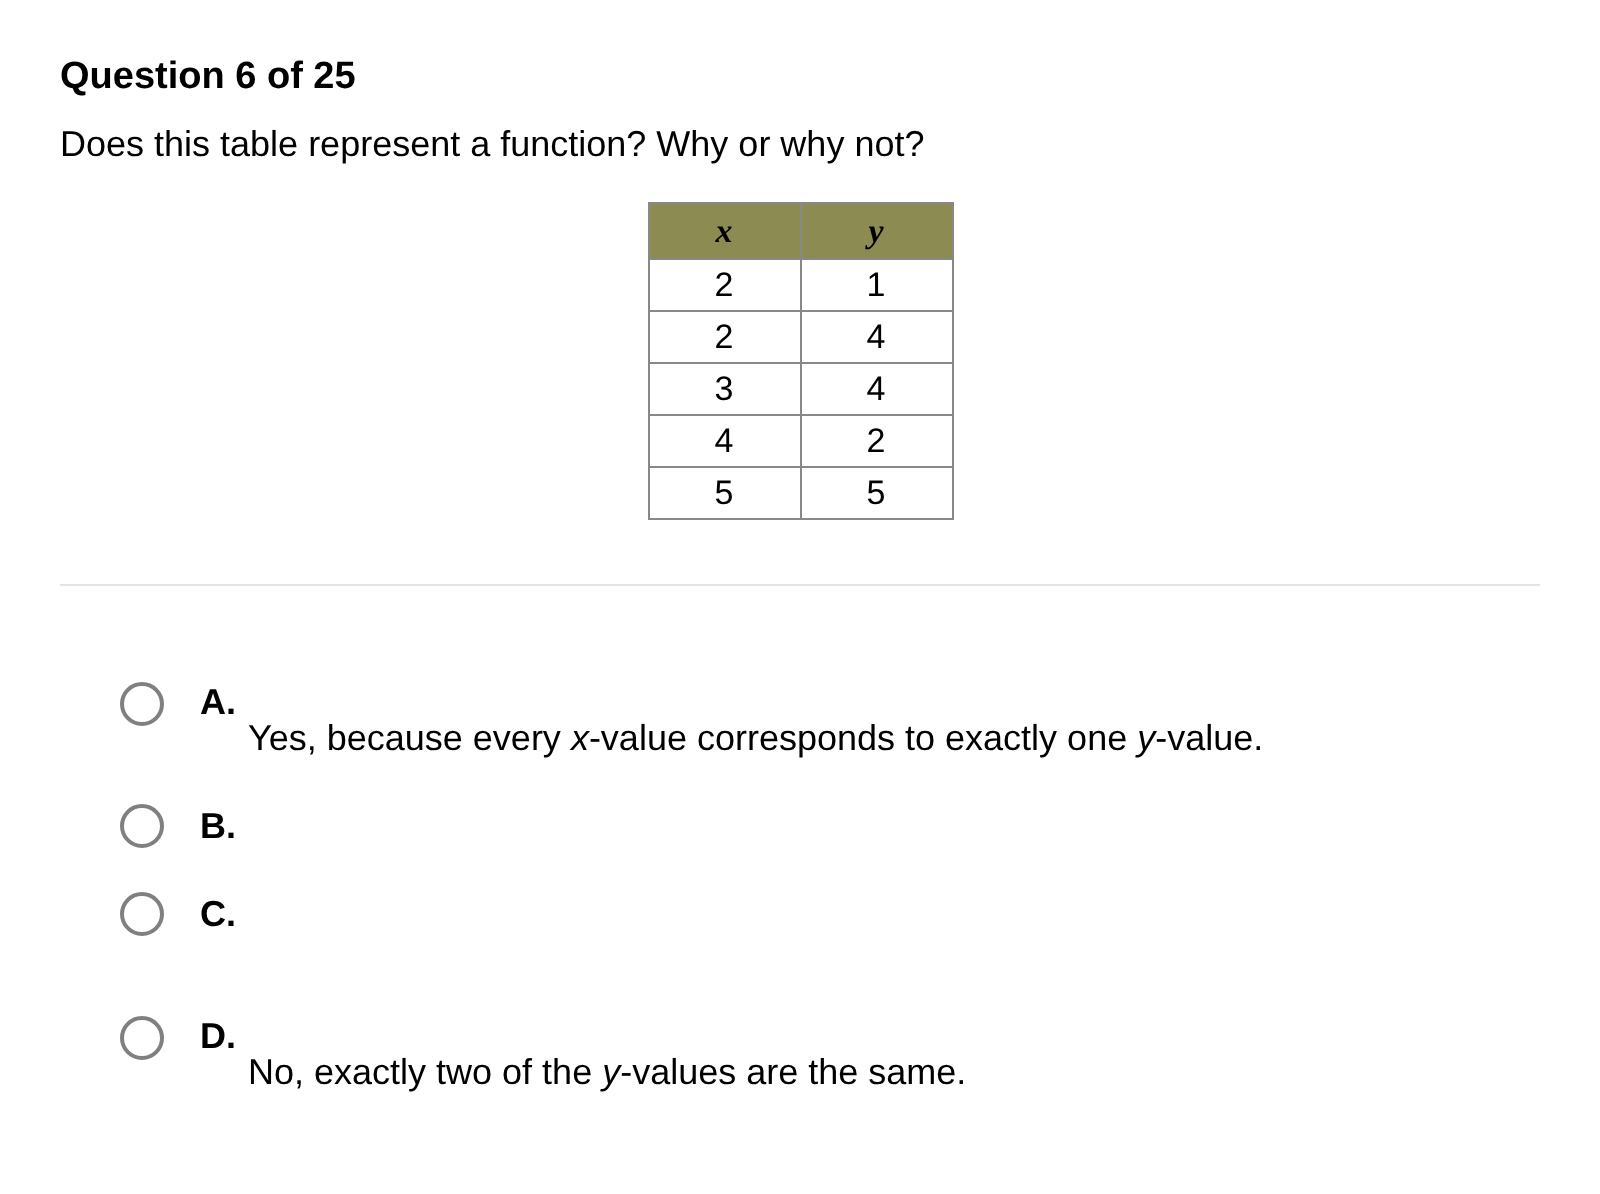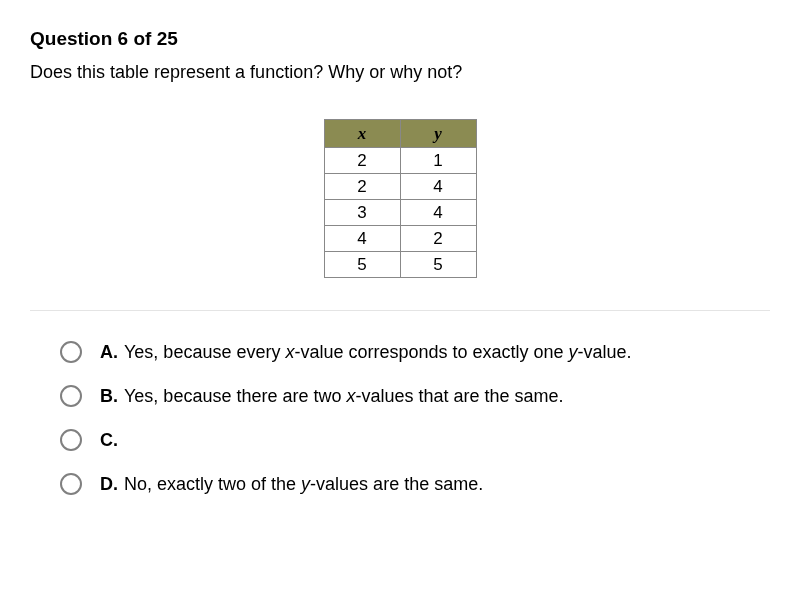--- a/index.html
+++ b/index.html
@@ -14,21 +14,21 @@
       width: 800px;
       color: #000;
     }
     .question-header {
       font-size: 19px;
       font-weight: bold;
       margin-bottom: 12px;
     }
     .question-text {
       font-size: 18px;
-      margin-bottom: 36px;
+      margin-bottom: 18px;
       font-weight: 400;
     }
     .table-wrapper {
       display: flex;
       justify-content: center;
       margin-bottom: 32px;
     }
     table {
       border-collapse: collapse;
     }
@@ -72,20 +72,21 @@
       margin-right: 18px;
       flex-shrink: 0;
     }
     .option-label {
       font-size: 18px;
       font-weight: bold;
       margin-right: 6px;
     }
     .option-text {
       font-size: 18px;
+      margin-top: 36px;
     }
     .italic-var {
       font-style: italic;
     }
   </style>
 </head>
 <body>
 
 <div class="question-header">Question 6 of 25</div>
 
@@ -130,23 +131,20 @@
   <div class="option">
     <div class="radio"></div>
     <span class="option-label">A.</span>
     <span class="option-text">
       <span>Yes, because every </span><span class="italic-var">x</span><span>-value corresponds to exactly one </span><span class="italic-var">y</span><span>-value.</span>
     </span>
   </div>
   <div class="option">
     <div class="radio"></div>
     <span class="option-label">B.</span>
-    <span class="option-text">
-      <span>Yes, because there are two </span><span class="italic-var">x</span><span>-values that are the same.</span><span class="italic-var"></span><span></span>
-    </span>
   </div>
   <div class="option">
     <div class="radio"></div>
     <span class="option-label">C.</span>
   </div>
   <div class="option">
     <div class="radio"></div>
     <span class="option-label">D.</span>
     <span class="option-text">
       <span>No, exactly two of the </span><span class="italic-var">y</span><span>-values are the same.</span><span class="italic-var"></span><span></span>

